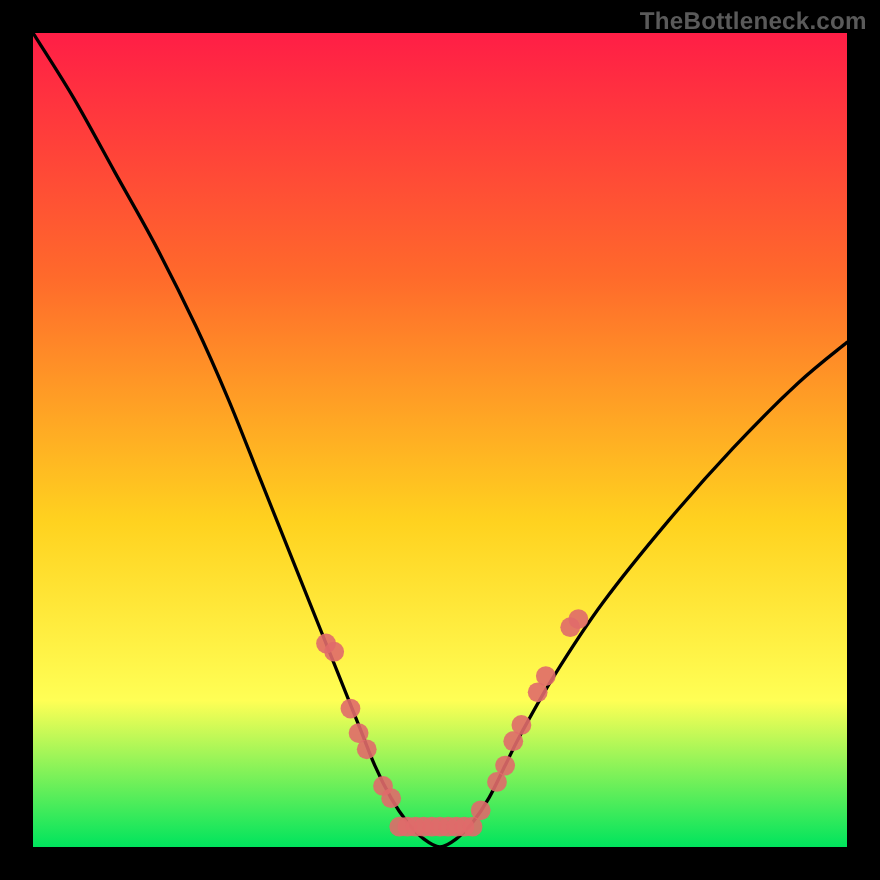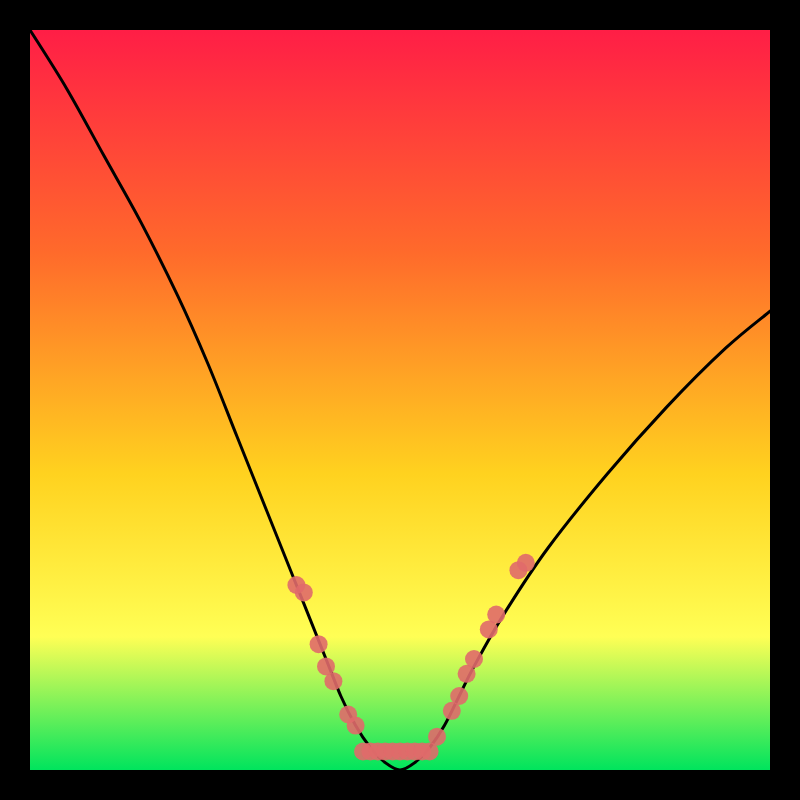--- a/index.html
+++ b/index.html
@@ -38,20 +38,21 @@
     display: block;
     width: 740px;
     height: 740px;
   }
 </style>
 </head>
 <body>
 
 <div class="frame">
 
+  <div class="watermark">TheBottleneck.com</div>
 
   <div class="plot-area">
     <svg viewBox="0 0 740 740" preserveAspectRatio="none">
       <defs>
         <linearGradient id="bg-grad" x1="0" y1="0" x2="0" y2="1">
           <stop id="g0" offset="0%" stop-color="#ff1e46"></stop>
           <stop id="g1" offset="30%" stop-color="#ff6a2b"></stop>
           <stop id="g2" offset="60%" stop-color="#ffd21f"></stop>
           <stop id="g3" offset="82%" stop-color="#ffff55"></stop>
           <stop id="g4" offset="100%" stop-color="#00e45d"></stop>

